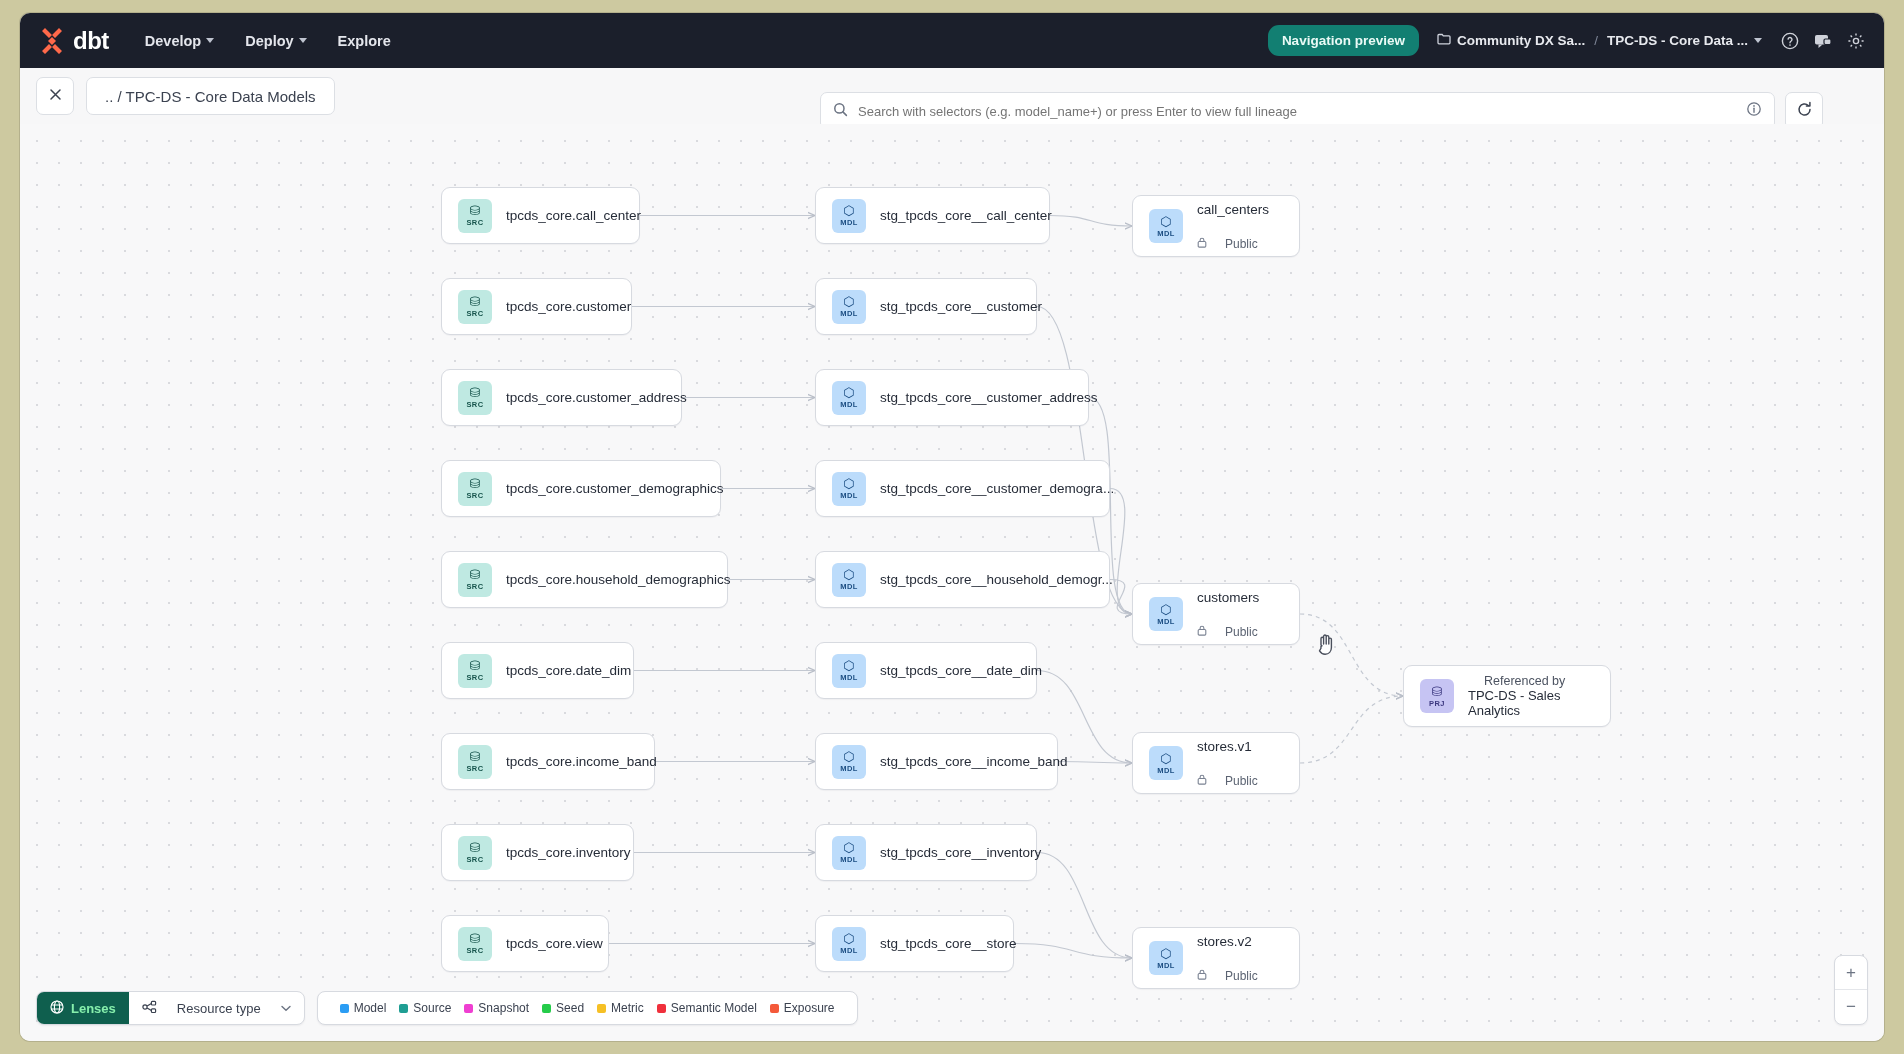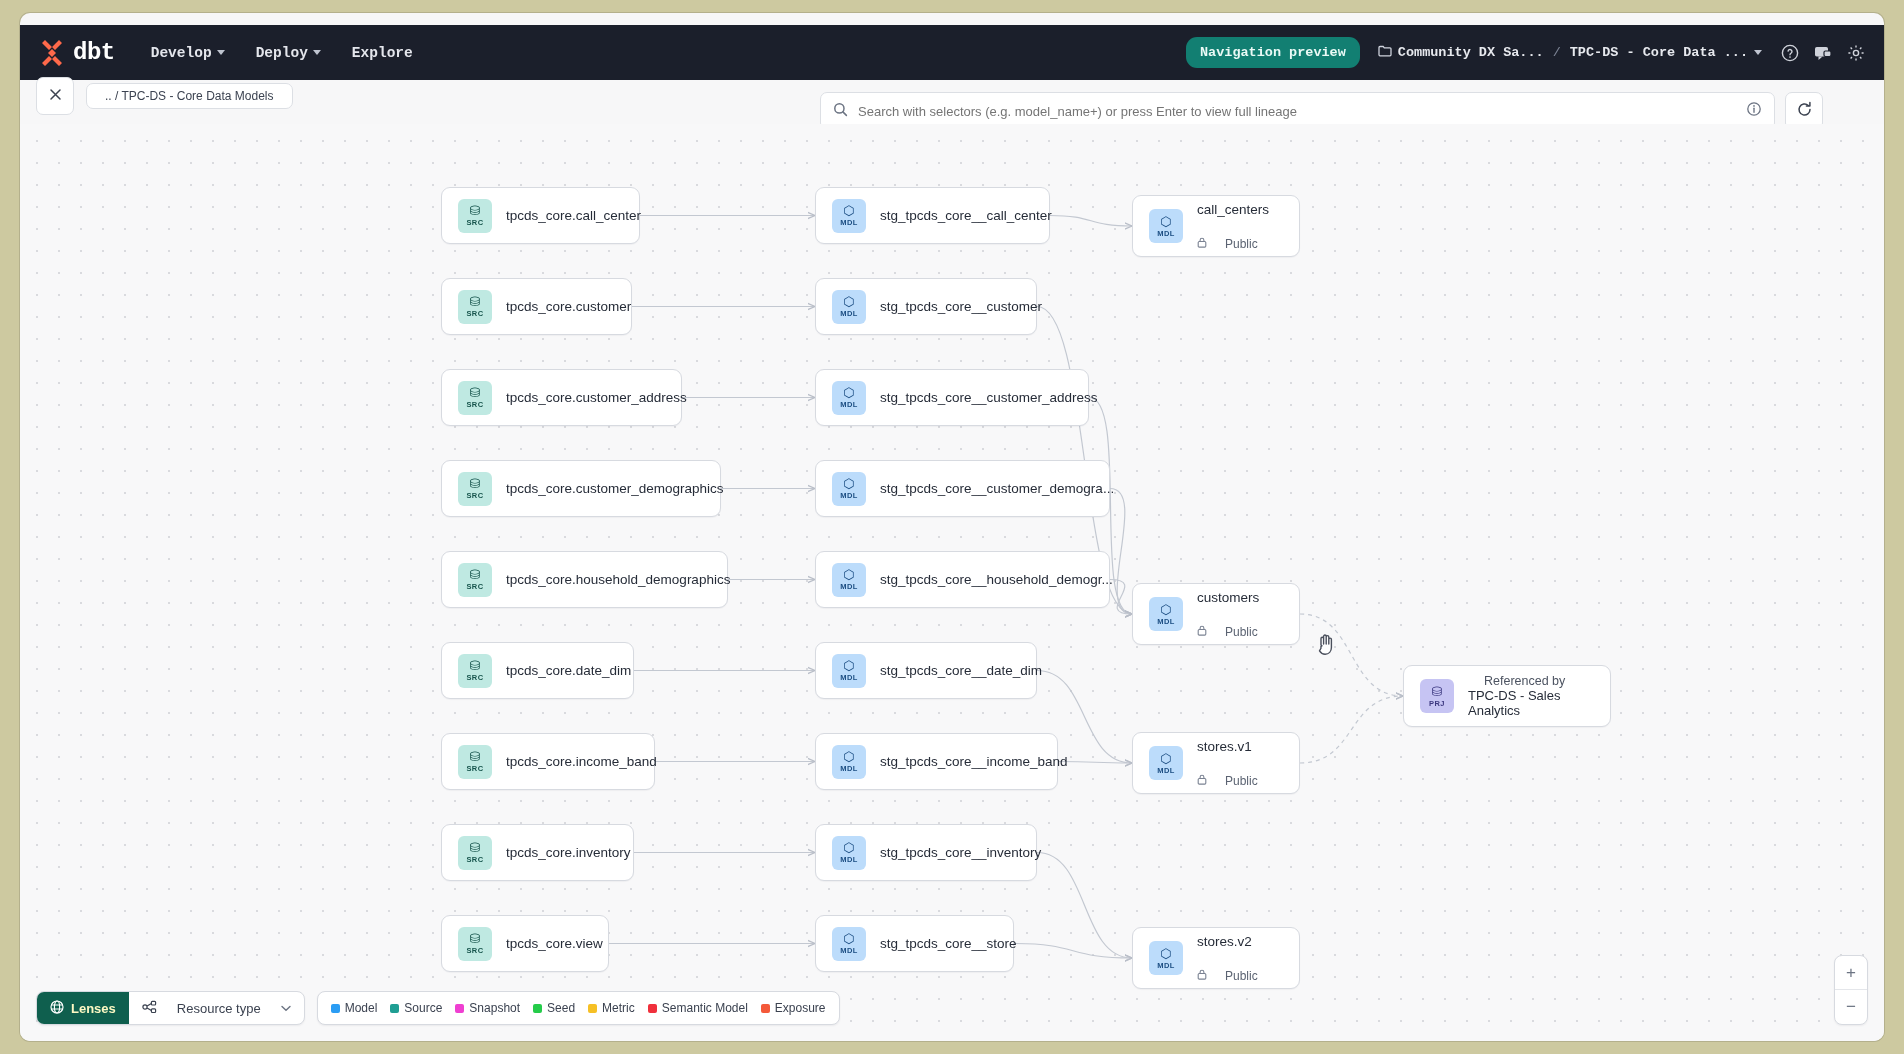--- a/index.html
+++ b/index.html
@@ -19,26 +19,25 @@
     left: 20px; top: 13px;
     width: 1864px; height: 1028px;
     border-radius: 10px;
     overflow: hidden;
     background: #f7f7f8;
     box-shadow: 0 0 0 1px rgba(0,0,0,.12);
   }
 
   
   .navbar {
-    position: absolute; left:0; top:12px; width:100%; height: 55px;
+    position: absolute; left:0; top:0; width:100%; height: 55px;
     background: #1b1f2b;
     display:flex; align-items:center;
     padding: 0 18px;
     color:#e9eaee;
-    font-family:Liberation Mono, monospace;
   }
   .brand { display:flex; align-items:center; gap:7px; margin-right: 34px; }
   .brand-mark { width: 28px; height: 28px; position: relative; }
   .brand-text { font-size: 24px; font-weight: 700; letter-spacing:-0.5px; color:#fff; }
   .nav-link {
     font-size: 14.5px; font-weight: 600; color:#e4e6ec;
     margin-right: 27px; display:flex; align-items:center; gap:5px;
     padding: 6px 2px; cursor: pointer;
   }
   .caret { width:0;height:0;border-left:4px solid transparent;border-right:4px solid transparent;border-top:5px solid #bfc4d0; display:inline-block; }
@@ -57,23 +56,23 @@
   .toolbar {
     position:absolute; left:0; top:55px; width:100%; height:56px;
     display:flex; align-items:center; padding: 0 16px;
     z-index: 5;
   }
   .tb-btn {
     width:38px;height:38px;border:1px solid #dcdfe4;border-radius:7px;background:#fff;
     display:flex;align-items:center;justify-content:center;cursor:pointer;
   }
   .crumb-chip {
-    margin-left:12px; height:26px; padding:0 18px;
+    margin-left:12px; height:38px; padding:0 18px;
     border:1px solid #dcdfe4;border-radius:7px;background:#fff;
-    display:flex;align-items:center;font-size:12px;color:#3b4250;font-weight:500;
+    display:flex;align-items:center;font-size:15px;color:#3b4250;font-weight:500;
     cursor:pointer; white-space:nowrap;
   }
   .searchwrap {
     position:absolute; left: 800px; top: 79px;
     width: 1003px; height: 38px;
     display:flex; align-items:center;
   }
   .searchbox {
     flex:1; height:38px; border:1px solid #dcdfe4;border-radius:7px;background:#fff;
     display:flex;align-items:center;gap:10px;padding:0 12px;
@@ -116,25 +115,25 @@
   .node .stack { display:flex; flex-direction:column; }
   .node .title2 { font-size:13px; color:#262c38; }
   .node .pretitle { font-size:12.5px; color:#4c5361;margin-left:16px; }
 
   
   .hand-cursor { position:absolute; width:22px; height:24px; }
 
   
   .bottombar { position:absolute; left:16px; bottom:16px; display:flex; align-items:center; gap:12px; z-index:6;}
   .lenses-group { display:flex; height:34px; border-radius:8px; overflow:hidden; border:1px solid #d7dae0; background:#fff; box-shadow:0 1px 2px rgba(16,24,40,.06);}
-  .lenses-btn { background:#0f5f4e; color:#fef9c3; font-size:13px; font-weight:600; display:flex;align-items:center;gap:7px; padding:0 13px; cursor:pointer;}
+  .lenses-btn { background:#0f5f4e; color:#86efac; font-size:13px; font-weight:600; display:flex;align-items:center;gap:7px; padding:0 13px; cursor:pointer;}
   .restype-btn { display:flex;align-items:center;gap:20px;padding:0 13px;font-size:13px;color:#3b4250;cursor:pointer;}
   .legend {
     height:34px; border:1px solid #d7dae0; border-radius:8px; background:#fff;
-    display:flex;align-items:center;gap:13px;padding:0 13px;
+    display:flex;align-items:center;gap:13px;padding:0 22px;
     box-shadow:0 1px 2px rgba(16,24,40,.06);
   }
   .legend-item { display:flex;align-items:center;gap:5px;font-size:12px;color:#3b4250;white-space:nowrap;}
   .swatch { width:9px;height:9px;border-radius:2px;display:inline-block;}
 
   .zoomctl {
     position:absolute; right:16px; bottom:16px; width:34px;
     border:1px solid #d7dae0;border-radius:8px;background:#fff;overflow:hidden;
     box-shadow:0 1px 2px rgba(16,24,40,.06); z-index:6;
   }

